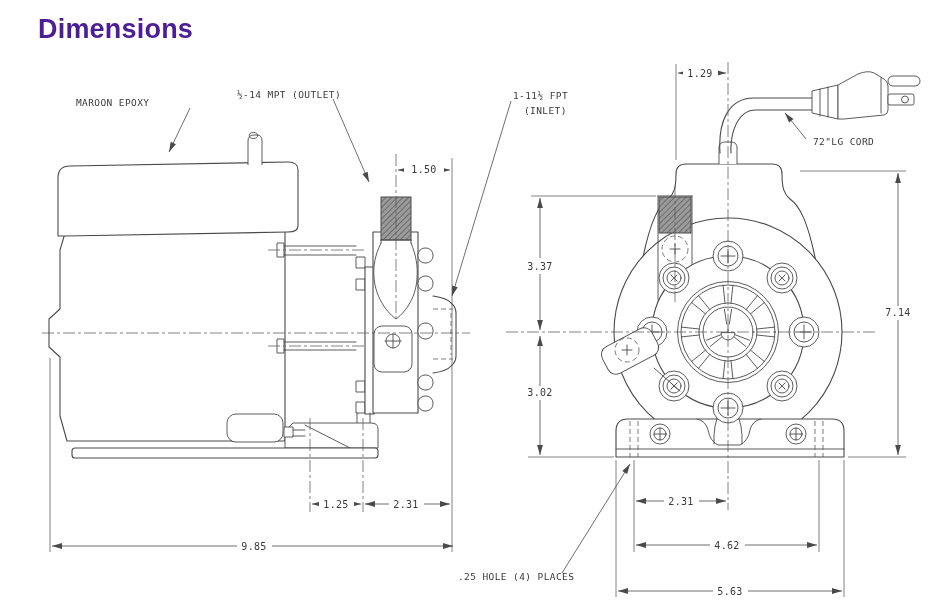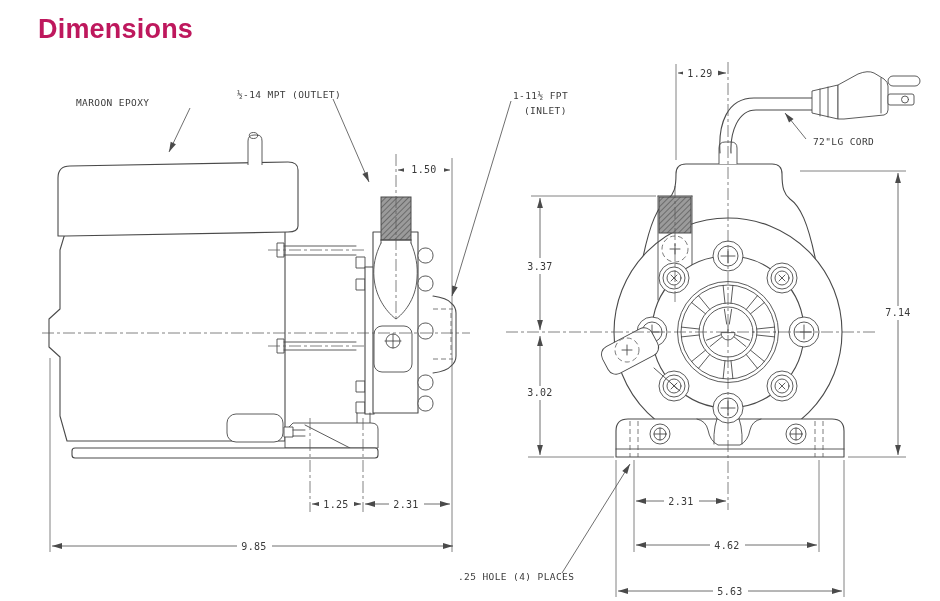--- a/index.html
+++ b/index.html
@@ -1,19 +1,19 @@
 <!DOCTYPE html>
 <html><head>
 <meta charset="utf-8">
 <style>
   html,body{margin:0;padding:0;background:#ffffff;}
   .page{width:940px;height:601px;position:relative;background:#fff;overflow:hidden;
         font-family:"Liberation Sans",sans-serif;}
   h1.title{position:absolute;left:38px;top:14px;margin:0;font-size:27px;font-weight:bold;
-           color:#be185d;letter-spacing:.2px;font-family:"Liberation Sans",sans-serif;}
+           color:#4c1d95;letter-spacing:.2px;font-family:"Liberation Sans",sans-serif;}
   svg{position:absolute;left:0;top:0;}
   .ol{fill:none;stroke:#4a4a4a;stroke-width:1.1;stroke-linejoin:round;stroke-linecap:round;}
   .olf{fill:#ffffff;stroke:#4a4a4a;stroke-width:1.1;stroke-linejoin:round;stroke-linecap:round;}
   .det{fill:none;stroke:#4a4a4a;stroke-width:.9;stroke-linejoin:round;stroke-linecap:round;}
   .detf{fill:#ffffff;stroke:#4a4a4a;stroke-width:.9;stroke-linejoin:round;}
   .thin{fill:none;stroke:#5a5a5a;stroke-width:.75;}
   .cl{fill:none;stroke:#5a5a5a;stroke-width:.75;stroke-dasharray:12 3 3 3;}
   .hid{fill:none;stroke:#5a5a5a;stroke-width:.8;stroke-dasharray:5 3;}
   .dimtxt{font-family:"DejaVu Sans Mono",monospace;font-size:10px;fill:#3a3a3a;letter-spacing:.3px;}
   .lbltxt{font-family:"DejaVu Sans Mono",monospace;font-size:9.5px;fill:#3a3a3a;letter-spacing:.4px;}

